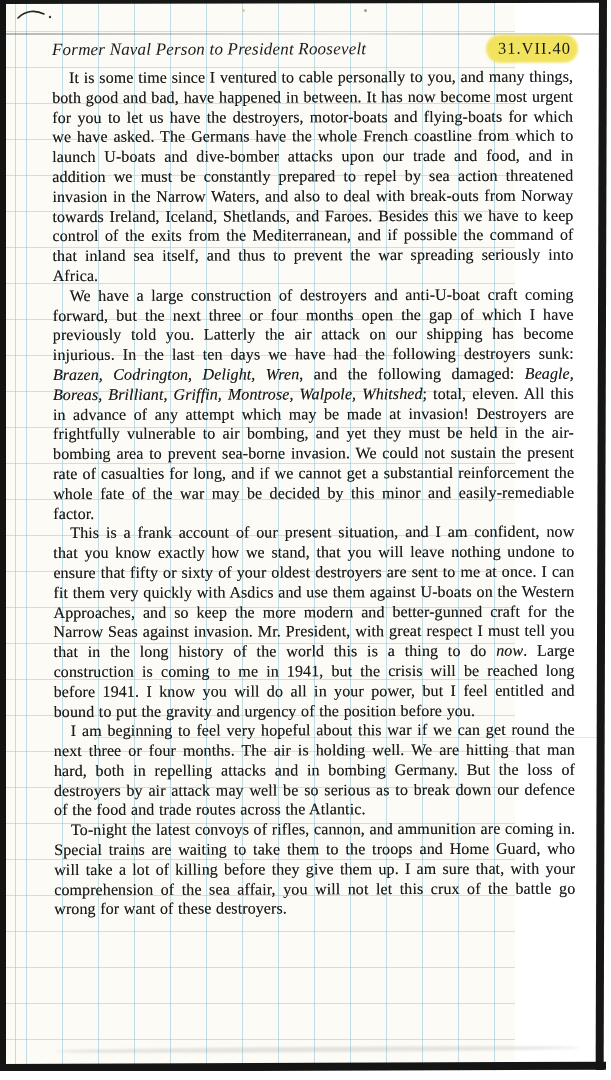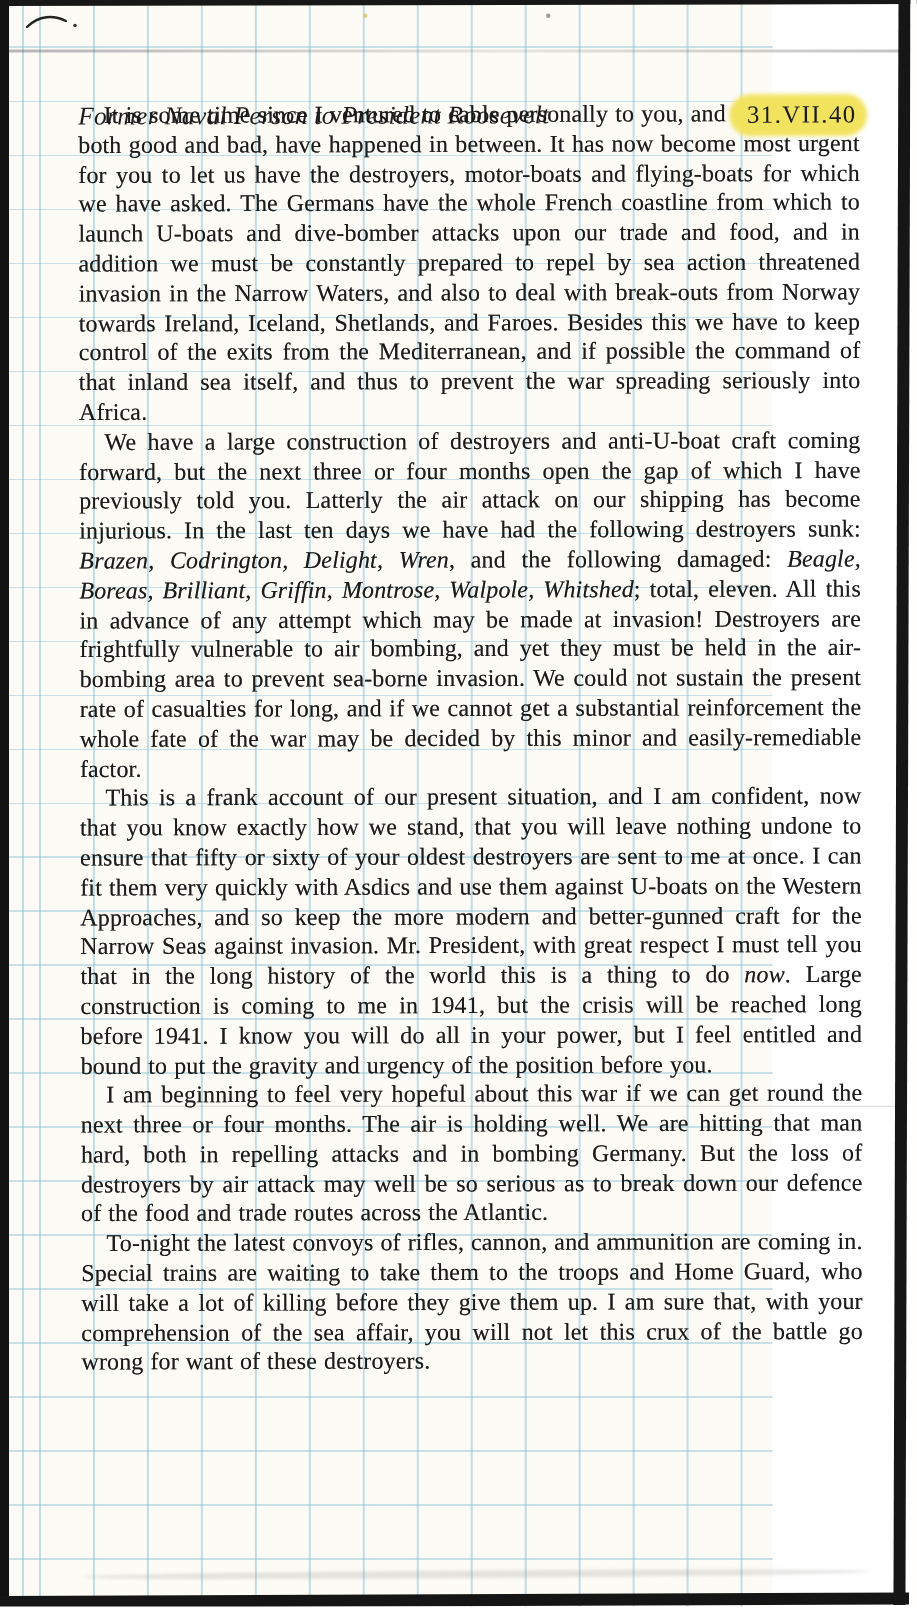--- a/index.html
+++ b/index.html
@@ -30,21 +30,21 @@
   .streak-mid{position:absolute;left:95px;top:737px;width:510px;height:1px;background:rgba(100,100,112,.16);}
   .smear-bottom{position:absolute;left:55px;top:1047px;width:525px;height:5px;background:rgba(150,150,148,.25);
     border-radius:50%;filter:blur(1.2px);transform:rotate(-0.4deg);}
   .speck-gray{position:absolute;left:364px;top:9px;width:3px;height:3px;border-radius:50%;background:#6d6d60;opacity:.65;}
   .speck-yellow{position:absolute;left:242px;top:9px;width:3px;height:3px;border-radius:50%;background:#d9c46a;opacity:.8;}
   .pen-mark{position:absolute;left:14px;top:7px;width:46px;height:18px;}
   
   .content{position:absolute;left:52px;top:40px;width:521px;transform:rotate(-0.15deg);transform-origin:left top;color:#1b1b1b;}
   .head-row{display:flex;justify-content:space-between;align-items:baseline;height:26px;}
   .sender{font-style:italic;font-size:17px;letter-spacing:.2px;white-space:nowrap;}
-  .date-badge{position:relative;z-index:0;font-size:16.5px;letter-spacing:1px;margin-right:2px;white-space:nowrap;margin-top:28px;}
+  .date-badge{position:relative;z-index:0;font-size:16.5px;letter-spacing:1px;margin-right:2px;white-space:nowrap;}
   .date-badge::before{content:"";position:absolute;left:-12px;right:-7px;top:-4px;bottom:-4px;
     background:#f2e35f;border-radius:14px;filter:blur(1.3px);z-index:-1;}
   .letter-body{margin-top:2px;font-size:16px;line-height:19.8px;text-align:justify;
     letter-spacing:.1px;word-spacing:.5px;text-shadow:0 0 .4px rgba(10,10,10,.55);}
   .letter-body p{margin:0;text-indent:17px;}
   .letter-body em{font-style:italic;}
 </style>
 </head>
 <body>
 

